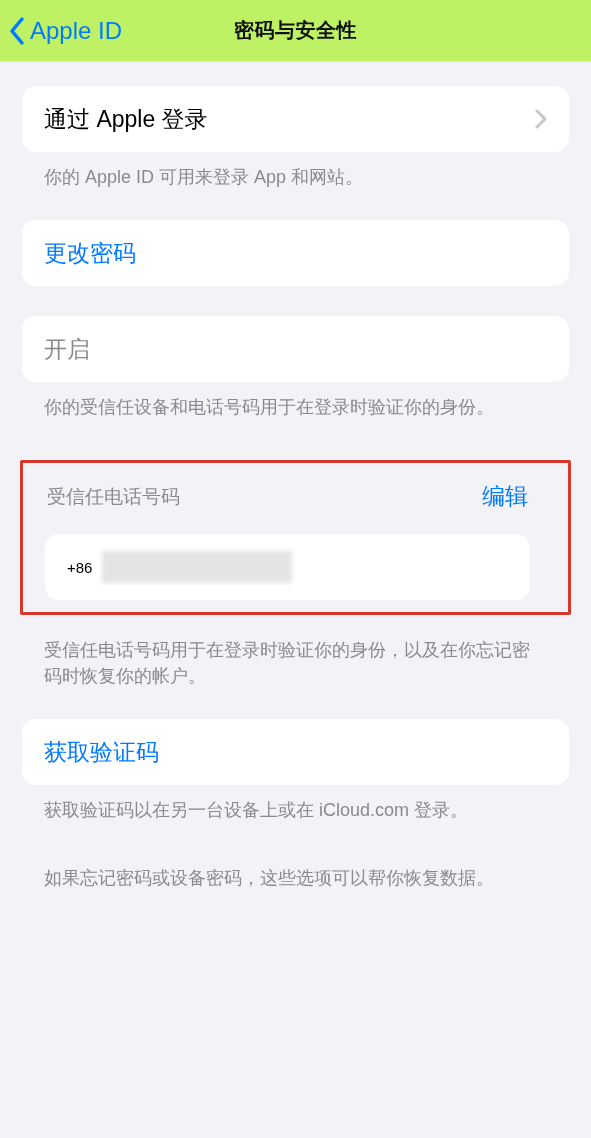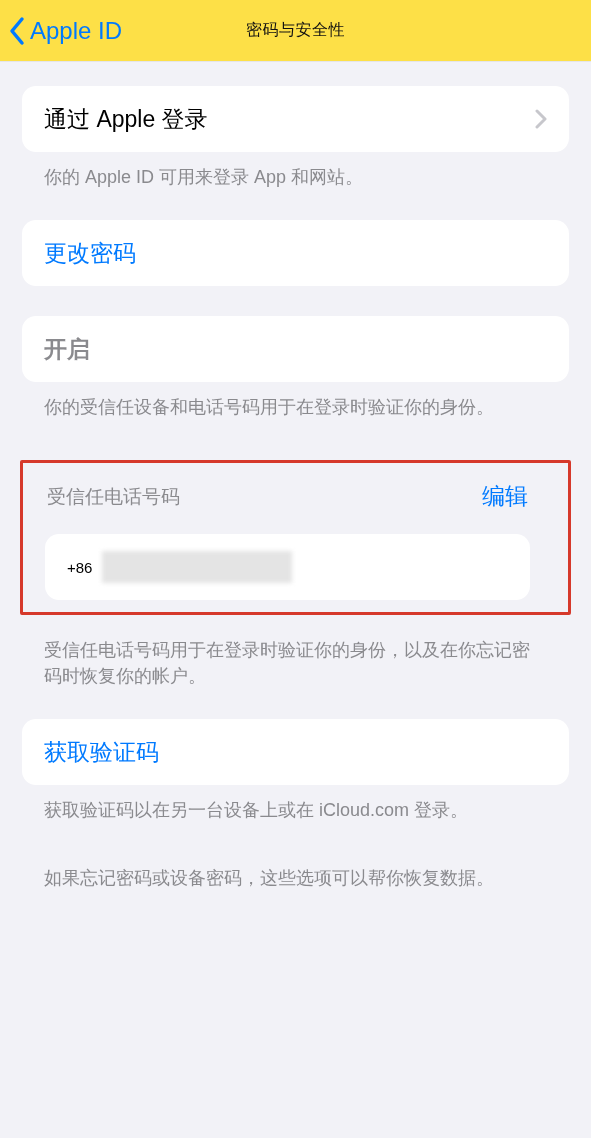--- a/index.html
+++ b/index.html
@@ -7,42 +7,42 @@
       width: 591px;
       height: 1138px;
       font-family: -apple-system, "PingFang SC", "Helvetica Neue", Arial, sans-serif;
       background: #f2f2f7;
       color: #000;
       -webkit-font-smoothing: antialiased;
     }
 
     .nav {
       height: 62px;
-      background: #fde047;
+      background: #bef264;
       border-bottom: 1px solid #e5e5e8;
       display: flex;
       align-items: center;
       position: relative;
       padding: 0 8px;
     }
     .nav-back {
       display: flex;
       align-items: center;
       color: #007aff;
       font-size: 24px;
       cursor: pointer;
       gap: 4px;
     }
     .nav-back svg { display: block; }
     .nav-title {
       position: absolute;
       left: 50%;
       transform: translateX(-50%);
-      font-size: 16px;
-      font-weight: 400;
+      font-size: 20px;
+      font-weight: 700;
       color: #111;
       letter-spacing: 0.5px;
       text-align: center;
     }
 
     .content { padding: 0 22px; }
 
     .group { margin-top: 30px; }
     .group:first-child { margin-top: 24px; }
 
@@ -62,21 +62,20 @@
       cursor: pointer;
     }
 
     .row-label-blue { color: #007aff; font-weight: 400; }
     .row-label-black { color: #000; font-weight: 400; }
 
     .row-right {
       display: flex;
       align-items: flex-start;
       gap: 10px;
-      font-weight: bold;
     }
     .value-gray { color: #8a8a8e; font-size: 23px; }
 
     .chevron svg { display: block; }
 
     .footer-text {
       color: #8a8a8e;
       font-size: 18px;
       line-height: 1.45;
       padding: 12px 22px 0 22px;

